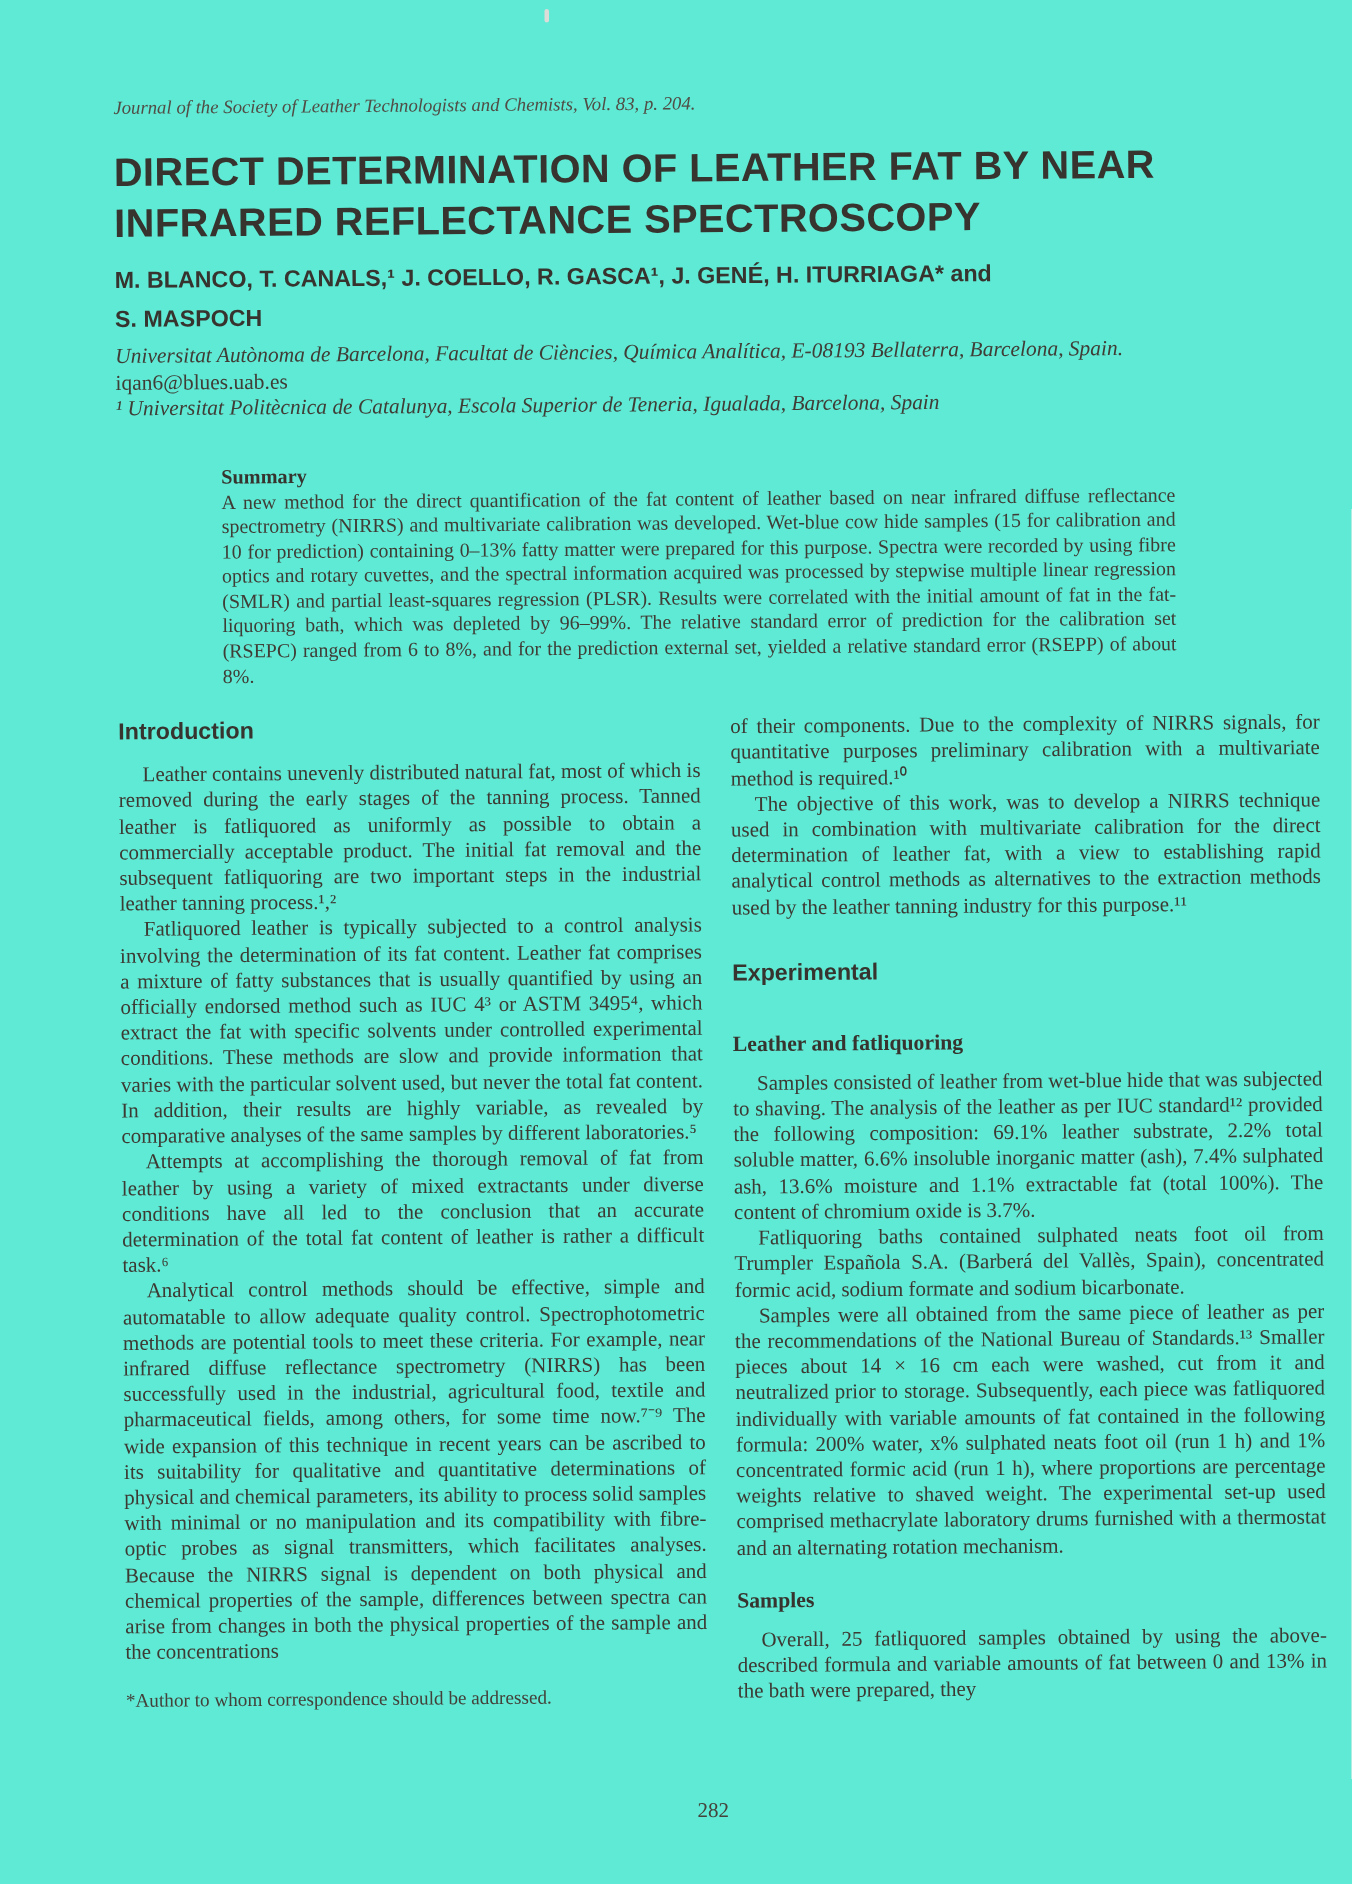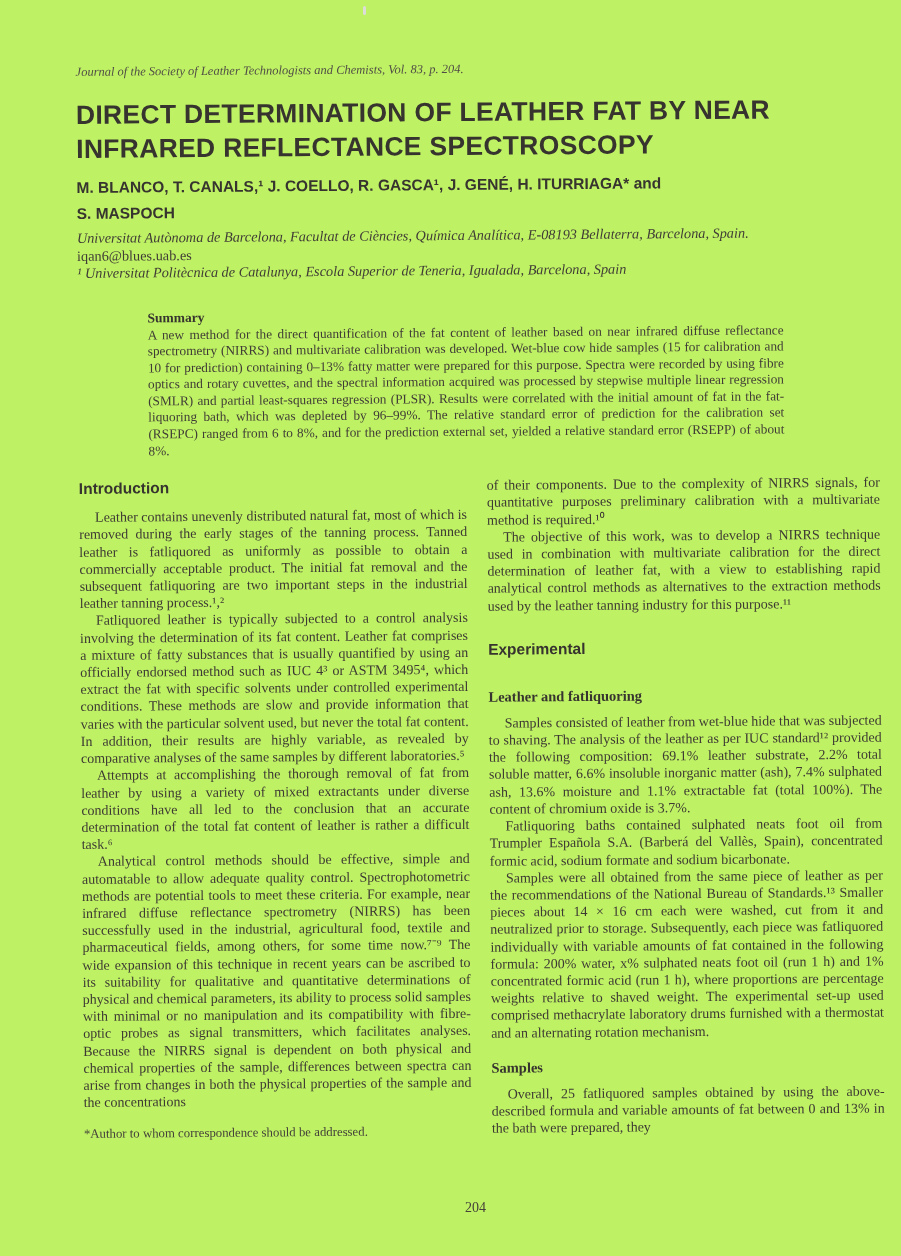--- a/index.html
+++ b/index.html
@@ -1,20 +1,20 @@
 <!DOCTYPE html>
 <html><head>
 <meta charset="utf-8">
 <style>
   html,body { margin:0; padding:0; background:#efefed; }
   .page {
     position:relative;
     width:901px; height:1256px;
     margin:0 auto;
-    background:#bef264;
+    background:#5eead4;
     overflow:hidden;
     color:#3a3733;
   }
   .content {
     padding:62px 25px 0 75px;
     transform:rotate(-0.45deg);
     transform-origin:50% 0;
   }
   .journal-line {
     font:italic 12.5px/15px "Liberation Serif", serif;
@@ -159,14 +159,14 @@
         <p class="body indent">Fatliquoring baths contained sulphated neats foot oil from Trumpler Española S.A. (Barberá del Vallès, Spain), concentrated formic acid, sodium formate and sodium bicarbonate.</p>
         <p class="body indent">Samples were all obtained from the same piece of leather as per the recommendations of the National Bureau of Standards.¹³ Smaller pieces about 14 × 16 cm each were washed, cut from it and neutralized prior to storage. Subsequently, each piece was fatliquored individually with variable amounts of fat contained in the following formula: 200% water, x% sulphated neats foot oil (run 1 h) and 1% concentrated formic acid (run 1 h), where proportions are percentage weights relative to shaved weight. The experimental set-up used comprised methacrylate laboratory drums furnished with a thermostat and an alternating rotation mechanism.</p>
 
         <h3 class="h-serif spaced">Samples</h3>
         <p class="body indent">Overall, 25 fatliquored samples obtained by using the above-described formula and variable amounts of fat between 0 and 13% in the bath were prepared, they</p>
       </div>
 
     </div>
   </div>
 
-  <div class="page-number">204</div>
+  <div class="page-number">282</div>
 </div>
 
 </body></html>

